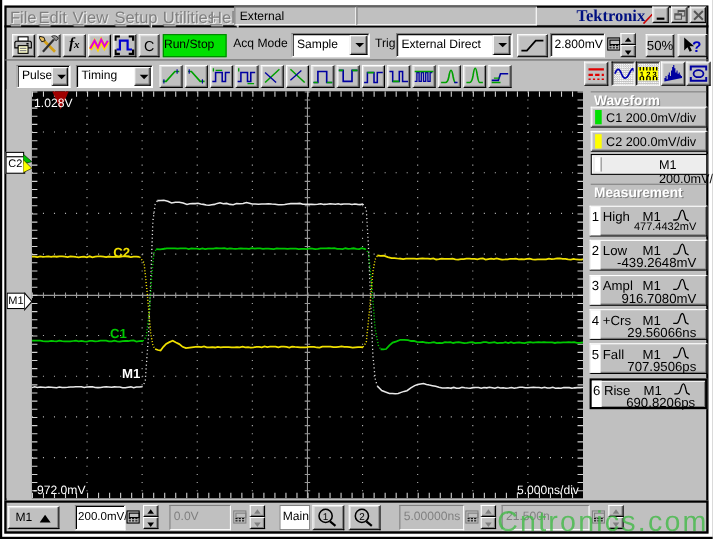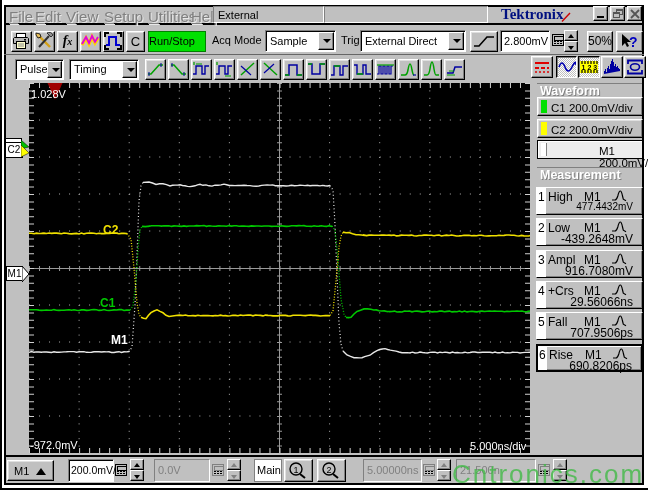--- a/index.html
+++ b/index.html
@@ -54,21 +54,21 @@
   <span class="abs menu" style="left:3px;top:1px;"><u>F</u>ile</span>
   <span class="abs menu" style="left:29px;top:1px;"><u>E</u>dit</span>
   <span class="abs menu" style="left:60px;top:1px;"><u>V</u>iew</span>
   <span class="abs menu" style="left:98px;top:1px;"><u>S</u>etup</span>
   <span class="abs menu" style="left:142px;top:1px;"><u>U</u>tilities</span>
   <span class="abs menu" style="left:185px;top:1px;"><u>H</u>elp</span>
   <div class="abs sunkeng" style="left:207px;top:-1px;width:111px;height:17px;">
     <span class="abs t11" style="left:4px;top:3px;">External</span>
   </div>
   <div class="abs sunkeng" style="left:318px;top:-1px;width:164px;height:17px;"></div>
-  <div class="abs" style="left:493px;top:-2px;width:86px;height:17px;">
+  <div class="abs" style="left:516px;top:-2px;width:86px;height:17px;">
     <svg width="86" height="17">
       <text x="2" y="14" font-family="Liberation Serif, serif" font-size="15" font-weight="bold" fill="#001080">Tektronix</text>
       <line x1="63" y1="16.5" x2="71" y2="8" stroke="#cc0000" stroke-width="1.4"></line>
     </svg>
   </div>
   <div class="abs raised" style="left:587px;top:-1px;width:15px;height:15px;">
         <div class="abs" style="left:3px;top:9px;width:7px;height:2px;background:#000;"></div>
       </div>
   <div class="abs raised" style="left:604px;top:-1px;width:15px;height:15px;">
     <div class="abs" style="left:5px;top:2px;width:7px;height:6px;border:1px solid #555;border-top-width:2px;"></div>

